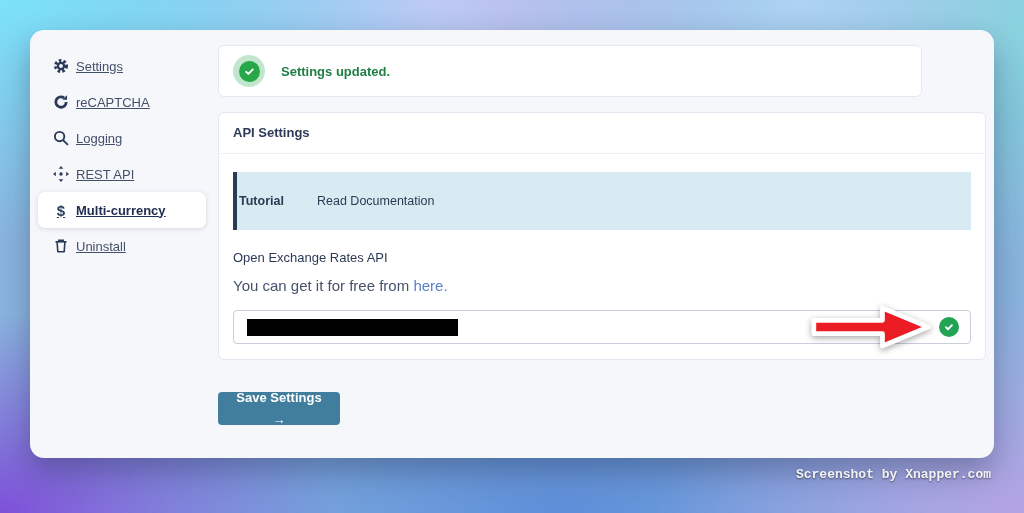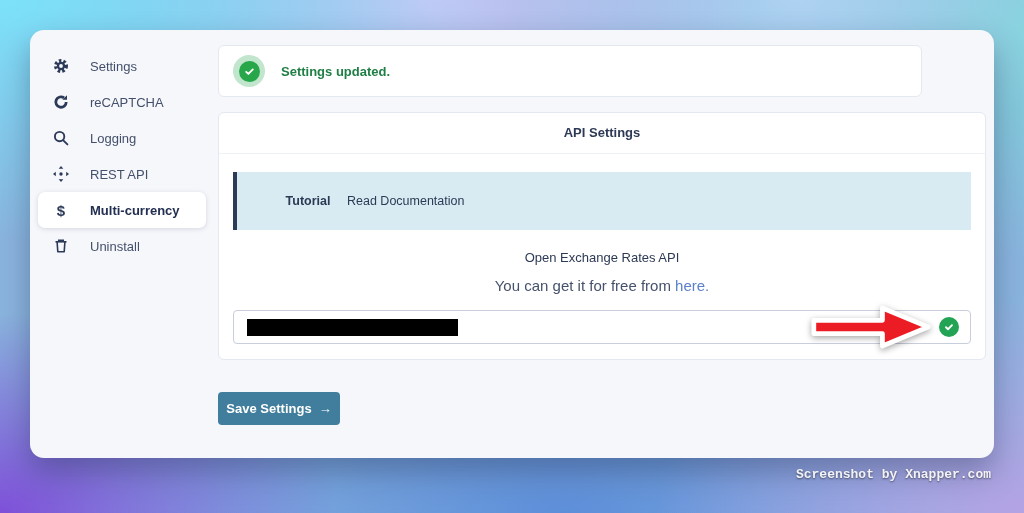--- a/index.html
+++ b/index.html
@@ -20,54 +20,55 @@
 
   .card {
     position:absolute; left:30px; top:30px; width:964px; height:428px;
     background:#f6f7fb; border-radius:14px;
     box-shadow:0 14px 30px rgba(25,35,70,.35);
   }
 
   
   .sidebar { position:absolute; left:8px; top:18px; width:168px; }
   .nav-item {
-    height:36px; display:flex; align-items:center; padding-left:15px; gap:21px;
+    height:36px; display:flex; align-items:center; padding-left:15px; gap:7px;
     border-radius:7px; color:#44506b; font-size:13px; cursor:pointer;
     box-sizing:border-box;
+    text-decoration:underline;
   }
   .nav-item .icon { width:16px; height:16px; color:#2c3a59; display:flex; align-items:center; justify-content:center; flex:0 0 16px; }
   .nav-item.active { background:#fff; box-shadow:0 1px 5px rgba(40,50,90,.16); color:#222f52; font-weight:bold; }
   .dollar-glyph { font-size:15px; font-weight:bold; color:#2c3a59; line-height:1; }
 
   
   .content { position:absolute; left:188px; top:0; width:737px; height:428px; }
 
   .alert {
     position:absolute; top:15px; left:0; width:704px; height:52px;
     background:#fff; border:1px solid #e4e8f0; border-radius:6px;
     display:flex; align-items:center; padding:0 14px; gap:16px; box-sizing:border-box;
   }
   .badge-outer { width:32px; height:32px; border-radius:50%; background:#c2e6cd; display:flex; align-items:center; justify-content:center; flex:0 0 32px; }
   .badge-inner { width:21px; height:21px; border-radius:50%; background:#27a74a; display:flex; align-items:center; justify-content:center; }
   .alert-text { color:#1f7f45; font-weight:bold; font-size:13px; }
 
   .panel {
     position:absolute; top:82px; left:0; width:768px; height:248px;
-    background:#fff; border:1px solid #e4e8f0; border-radius:6px; box-sizing:border-box;text-align:center;
+    background:#fff; border:1px solid #e4e8f0; border-radius:6px; box-sizing:border-box;
   }
   .panel-header {
     height:40px; line-height:40px; padding:0 14px; border-bottom:1px solid #eef1f5;
     font-size:13px; font-weight:bold; color:#2d3a55;
   }
   .panel-body { padding:18px 14px; }
 
   .info-box {
     background:#d9ebf2; border-left:4px solid #2b3a55; height:58px; box-sizing:border-box;
     display:flex; flex-direction:column; justify-content:center; gap:6px;
-    padding-left:32px; margin-bottom:20px;
+    padding-left:2px; margin-bottom:20px;
   }
   .info-row { font-size:12.5px; color:#2b3a55; display:flex; }
   .info-label { width:78px; font-weight:bold; flex:0 0 78px; }
   .info-value { }
 
   .field-label { font-size:13px; color:#2d3a55; margin-bottom:12px; }
   .field-help { font-size:15px; color:#46526b; margin-bottom:16px; }
   .field-help a { color:#5b80c9; text-decoration:none; cursor:pointer; }
 
   .input-wrap {
@@ -81,21 +82,21 @@
   }
   .red-arrow {
     position:absolute; right:38px; top:50%; transform:translateY(-50%);
     filter:drop-shadow(0 2px 3px rgba(0,0,0,.35));
   }
 
   .save-btn {
     position:absolute; top:362px; left:0; width:122px; height:33px;
     background:#417e9d; color:#fff; border:none; border-radius:4px;
     font-family:inherit; font-size:13px; font-weight:bold;
-    display:flex; align-items:center; justify-content:center; gap:7px; cursor:pointer;
+    display:flex; align-items:center; justify-content:center; gap:7px; cursor:pointer;flex-direction:column;
   }
 
   .watermark {
     position:absolute; right:33px; top:467px; font-size:13px; font-weight:bold;
     color:rgba(255,255,255,.92); text-shadow:0 1px 2px rgba(0,0,0,.5);font-family:Liberation Mono, monospace;
   }
 </style>
 </head>
 <body>
 

